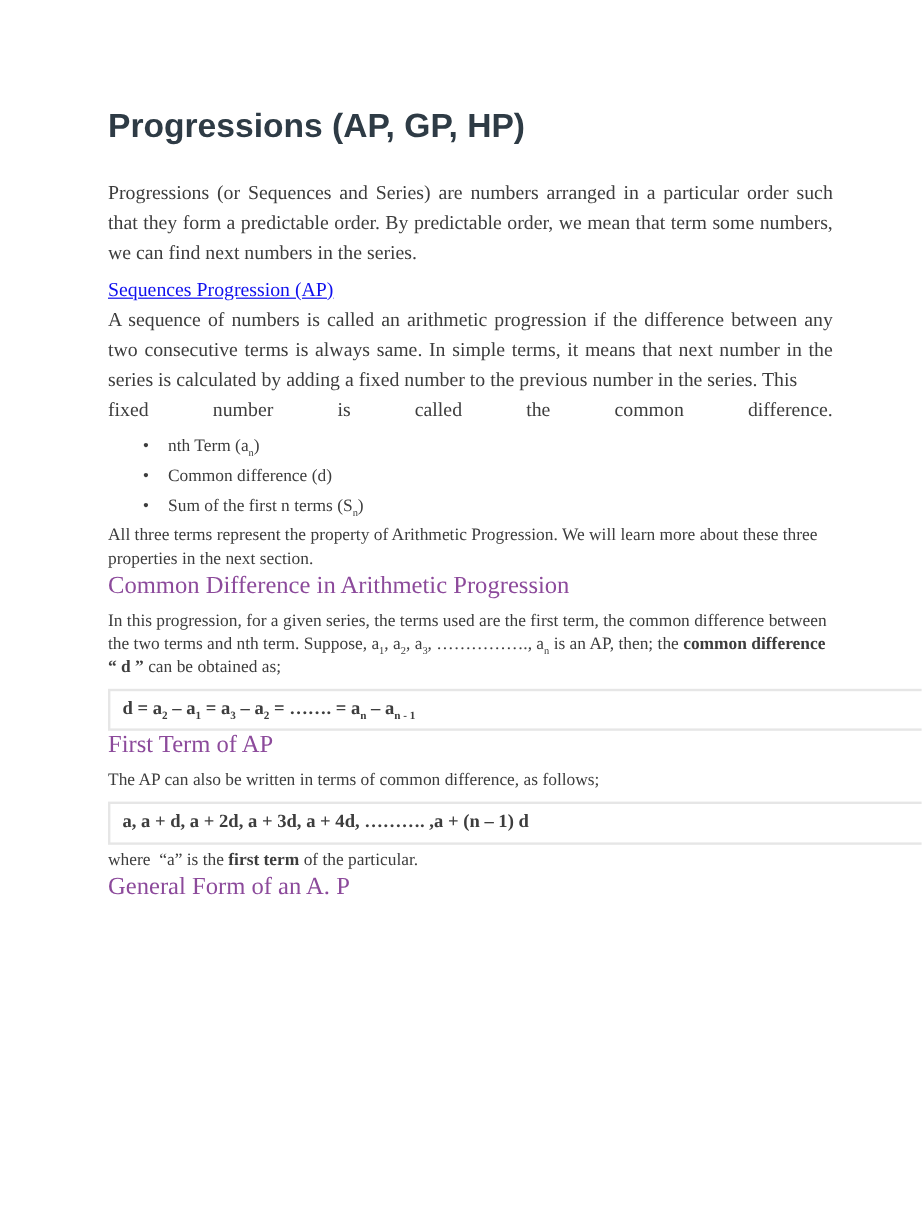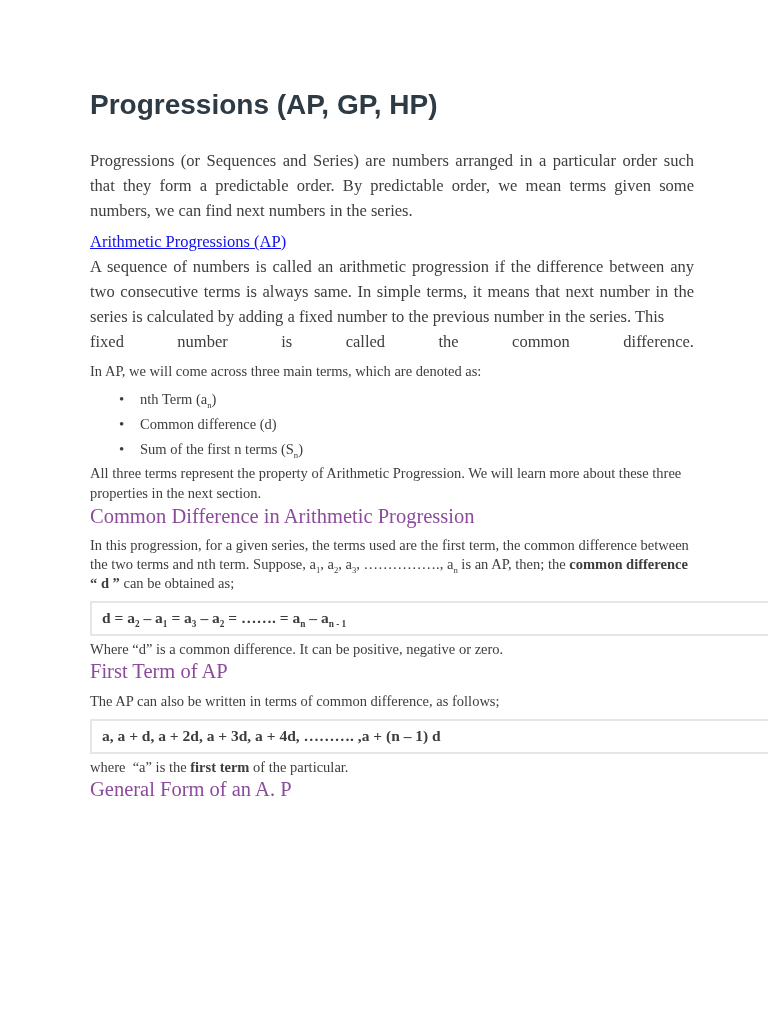--- a/index.html
+++ b/index.html
@@ -85,48 +85,46 @@
   sub{font-size:0.60em;line-height:0;}
   .b{font-weight:700;}
 </style>
 </head>
 <body>
 
 <div class="page">
 
   <h1 class="doc-title text-col">Progressions (AP, GP, HP)</h1>
 
-  <div class="para-lg p1 text-col">Progressions (or Sequences and Series) are numbers arranged in a particular order such that they form a predictable order. By predictable order, we mean terms given some numbers, we can find next numbers in the series.</div>
+  <div class="para-lg p1 text-col">Progressions (or Sequences and Series) are numbers arranged in a particular order such that they form a predictable order. By predictable order, we mean that term some numbers, we can find next numbers in the series.</div>
 
   <div class="para-lg p2 text-col">
-    <a class="doc-link">Arithmetic Progressions (AP)</a><br>
+    <a class="doc-link">Sequences Progression (AP)</a><br>
     <span>A sequence of numbers is called an arithmetic progression if the difference between any two consecutive terms is always same. In simple terms, it means that next number in the series is calculated by adding a fixed number to the previous number in the series. This</span>
   </div>
   <div class="para-lg last-line text-col">fixed number is called the common difference.</div>
 
 
-  <div class="para-sm text-col">In AP, we will come across three main terms, which are denoted as:</div>
 
   <ul class="bullets text-col">
     <li><span>nth Term (a</span><sub>n</sub><span>)</span></li>
     <li><span>Common difference (d)</span></li>
     <li><span>Sum of the first n terms (S</span><sub>n</sub><span>)</span></li>
   </ul>
 
   <div class="para-sm outro text-col">All three terms represent the property of Arithmetic Progression. We will learn more about these three properties in the next section.</div>
 
   <h2 class="sec sec-common text-col">Common Difference in Arithmetic Progression</h2>
 
   <div class="para-sm text-col"><span>In this progression, for a given series, the terms used are the first term, the common difference between the two terms and nth term. Suppose, a</span><sub>1</sub><span>, a</span><sub>2</sub><span>, a</span><sub>3</sub><span>, ……………., a</span><sub>n</sub><span> is an AP, then; the </span><span class="b">common difference “ d ”</span><span> can be obtained as;</span></div>
 
   <div class="formula-box">
     <span><span>d = a</span><sub>2</sub><span> – a</span><sub>1</sub><span> = a</span><sub>3</sub><span> – a</span><sub>2</sub><span> = ……. = a</span><sub>n</sub><span> – a</span><sub>n - 1</sub></span>
   </div>
 
-  <div class="para-sm note text-col">Where “d” is a common difference. It can be positive, negative or zero.</div>
 
   <h2 class="sec sec-first text-col">First Term of AP</h2>
 
   <div class="para-sm text-col">The AP can also be written in terms of common difference, as follows;</div>
 
   <div class="formula-box fb2">
     <span>a, a + d, a + 2d, a + 3d, a + 4d, ………. ,a + (n – 1) d</span>
   </div>
 
   <div class="para-sm note text-col"><span>where &nbsp;“a” is the </span><span class="b">first term</span><span> of the particular.</span></div>

